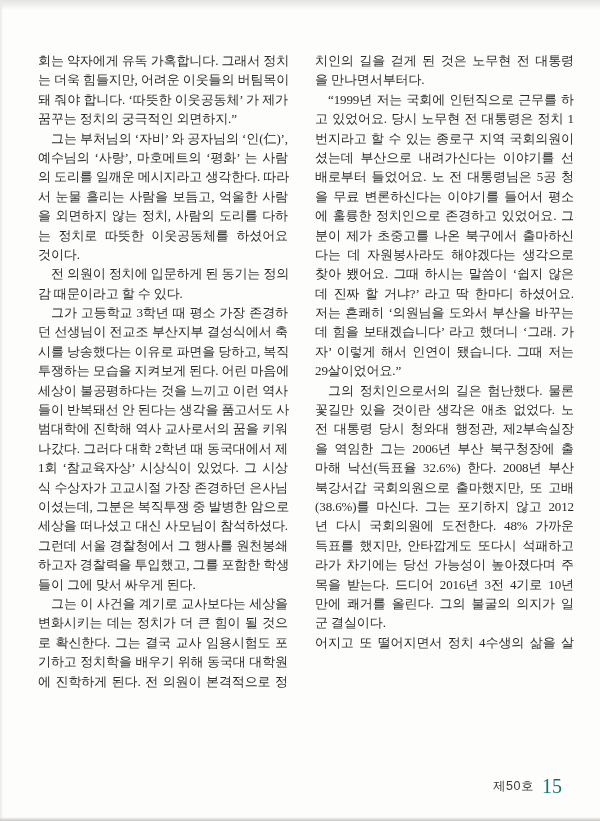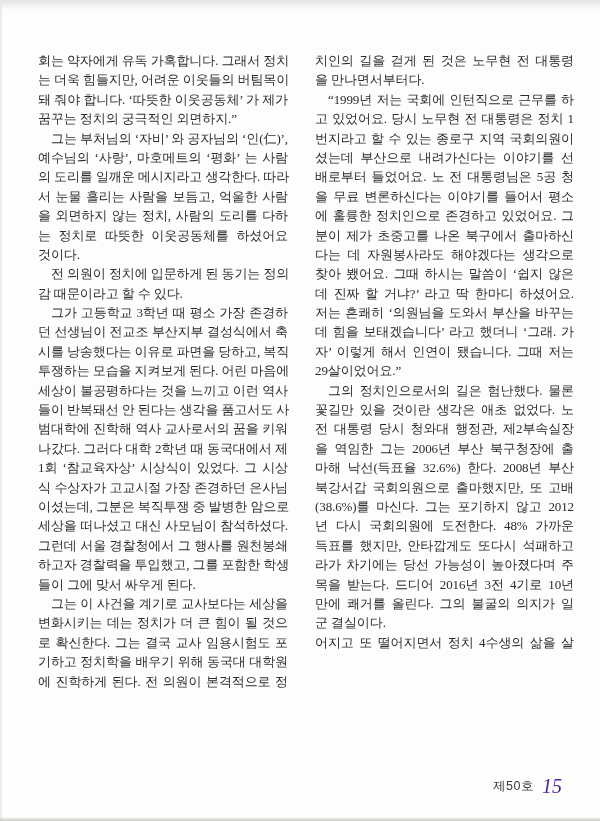--- a/index.html
+++ b/index.html
@@ -68,22 +68,21 @@
   }
   .issue {
     font-family: "Liberation Sans", "DejaVu Sans", sans-serif;
     font-size: 12.5px;
     color: #3a3a3a;
     letter-spacing: 0.5px;
   }
   .pagenum {
     font-family: "Liberation Serif", "DejaVu Serif", serif;
     font-size: 20px;
-    color: #4c1d95;
-    font-style: italic;
+    color: #0f766e;
   }
 </style>
 </head>
 <body>
 
 <div class="page">
   <div class="page-top-edge"></div>
   <div class="page-left-edge"></div>
 
   <div class="col col-left">

